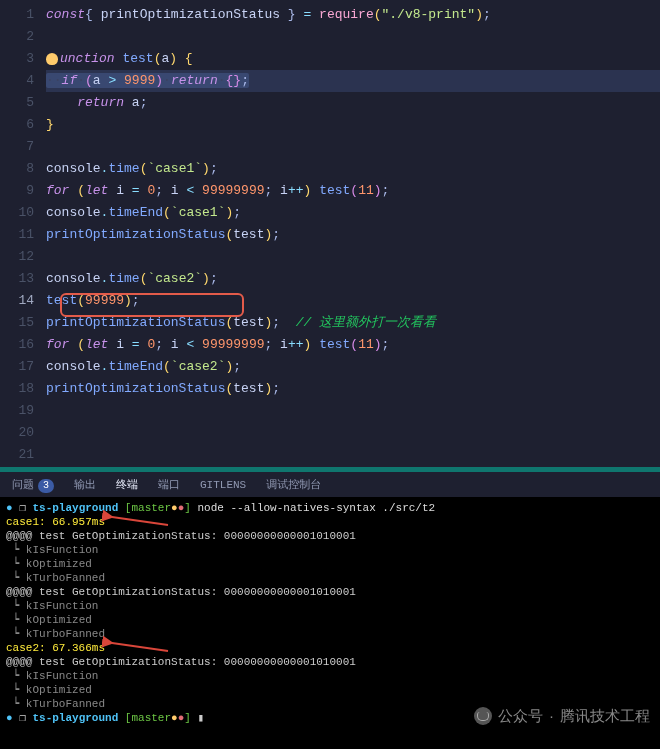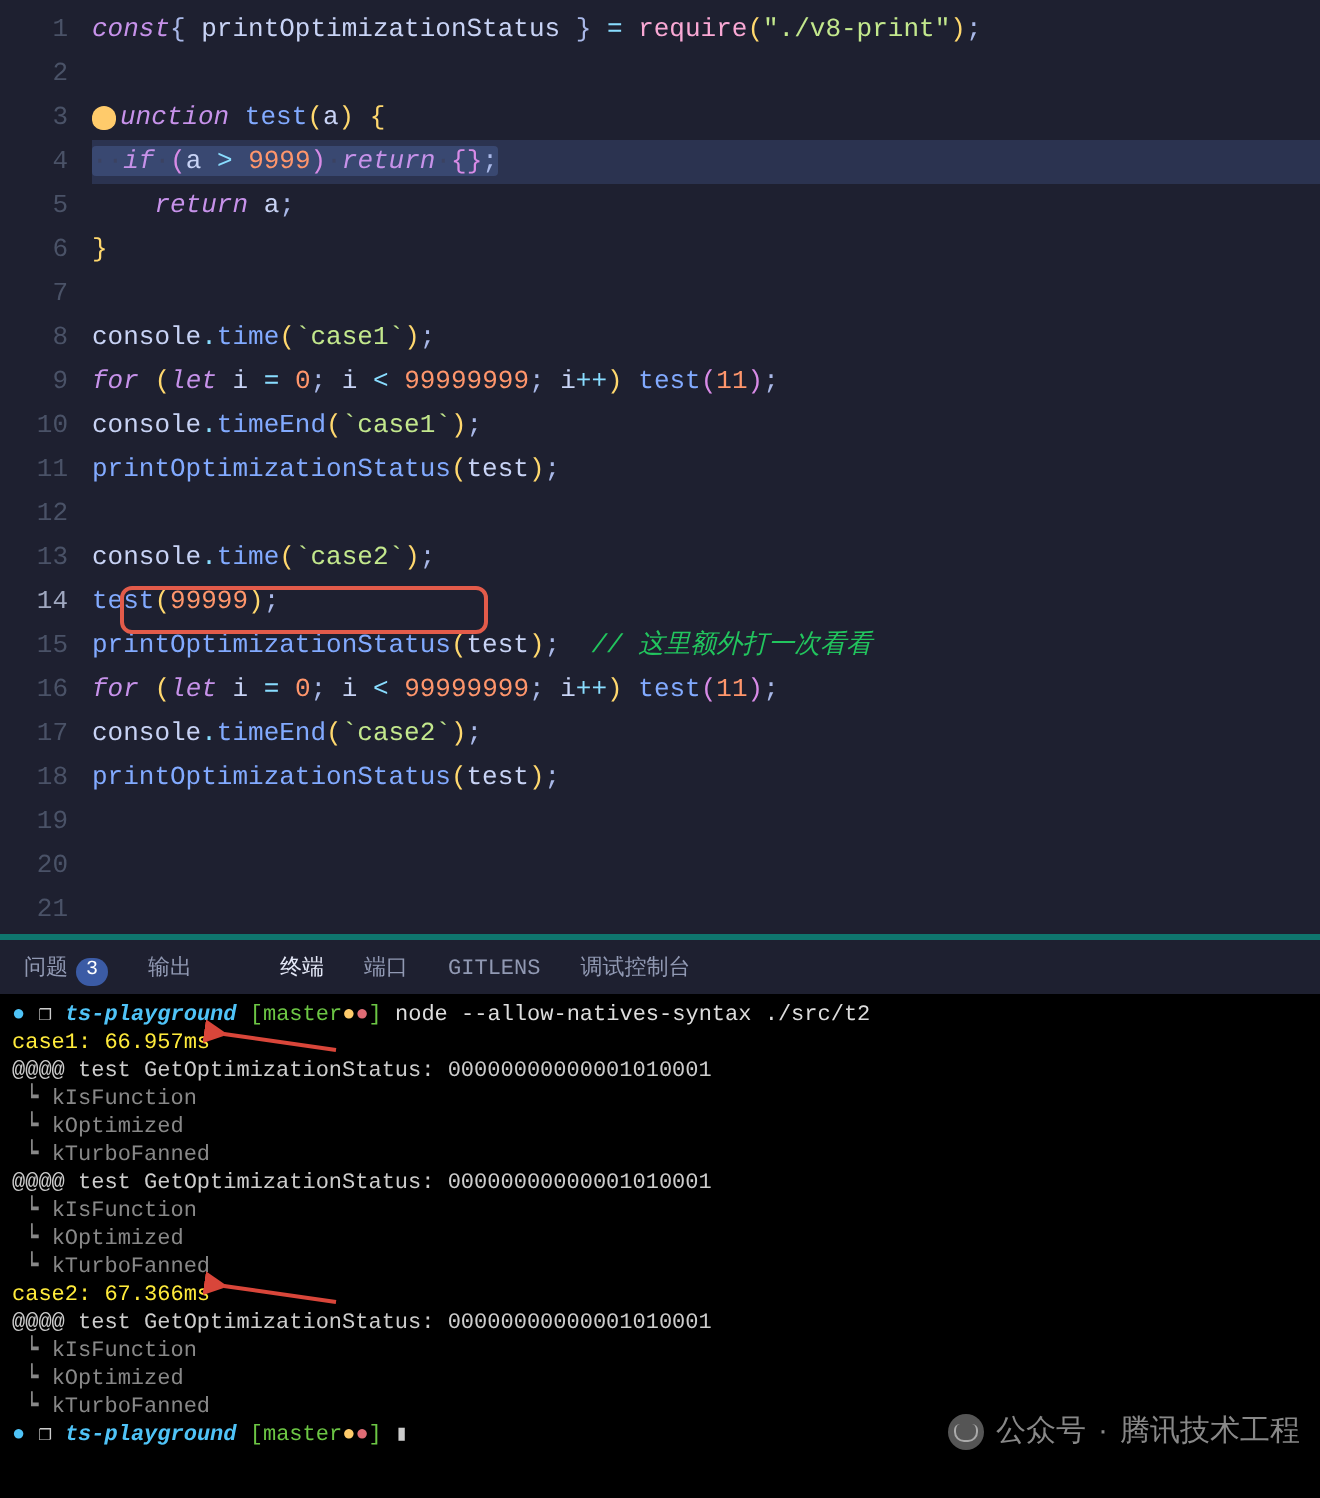--- a/index.html
+++ b/index.html
@@ -77,38 +77,38 @@
   border: 2px solid #e35b4a;
   border-radius: 6px;
   left: 14px;
   top: calc(4px + 22px * 13 - 1px);
   width: 184px;
   height: 24px;
   pointer-events: none;
 }
 .panel-tabs {
   display: flex;
+  align-items: center;
   height: 30px;
   padding: 0 10px;
   background: #1e2030;
-  border-top: 3px solid #0f766e;
+  border-top: 5px solid #0f766e;
   font-size: 11px;
   color: #9199b3;
   gap: 16px;
 }
 .tab {
   cursor: pointer;
   padding: 0 2px;
   height: 30px;
   line-height: 30px;
 }
 .tab.active {
   color: #e4e8f7;
   border-bottom: 1px solid #82aaff;
-  margin-left: 24px;
 }
 .badge {
   display: inline-block;
   background: #3b5ba5;
   color: #fff;
   border-radius: 8px;
   min-width: 16px;
   padding: 0 5px;
   font-size: 10px;
   line-height: 14px;
@@ -120,21 +120,21 @@
   color: #ccc;
   font-size: 11px;
   line-height: 14px;
   padding: 4px 6px 6px 6px;
   height: 252px;
   position: relative;
   overflow: hidden;
 }
 .tline { white-space: pre; }
 .t-dot { color: #4fc3f7; }
-.t-path { color: #4fc3f7; font-weight: bold; font-style: italic; }
+.t-path { color: #4fc3f7; font-weight: bold; }
 .t-branch { color: #6cc644; }
 .t-branch-dirty { color: #ffcb6b; }
 .t-branch-red { color: #e06c75; }
 .t-time { color: #ffeb3b; }
 .t-cmd { color: #ddd; }
 .t-tree { color: #888; }
 .arrow {
   position: absolute;
   pointer-events: none;
 }

